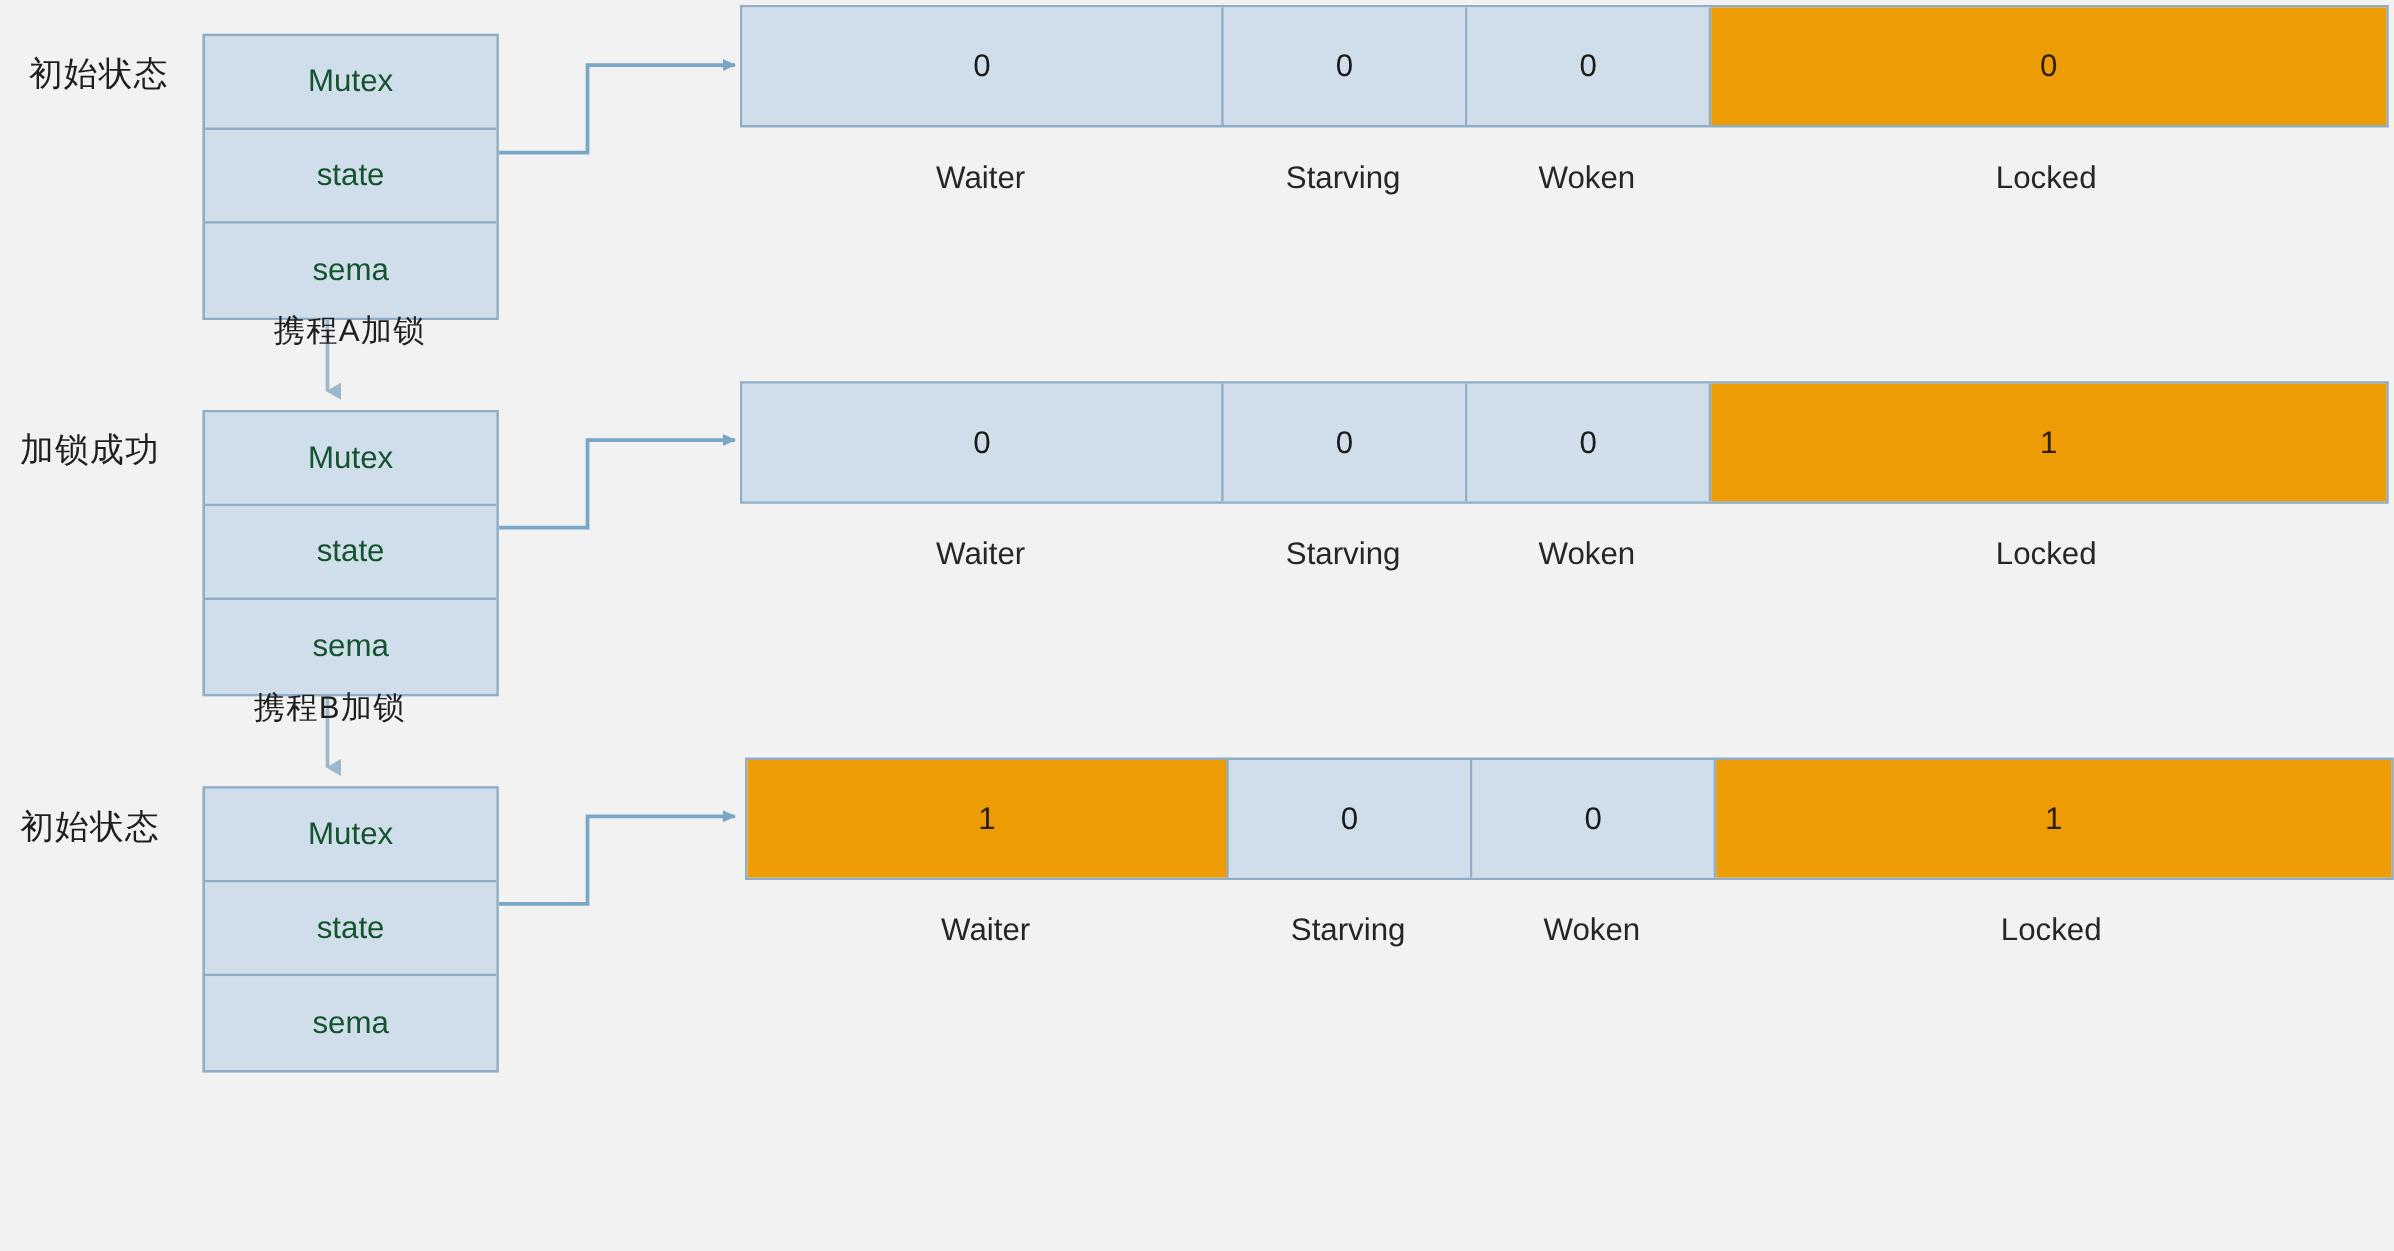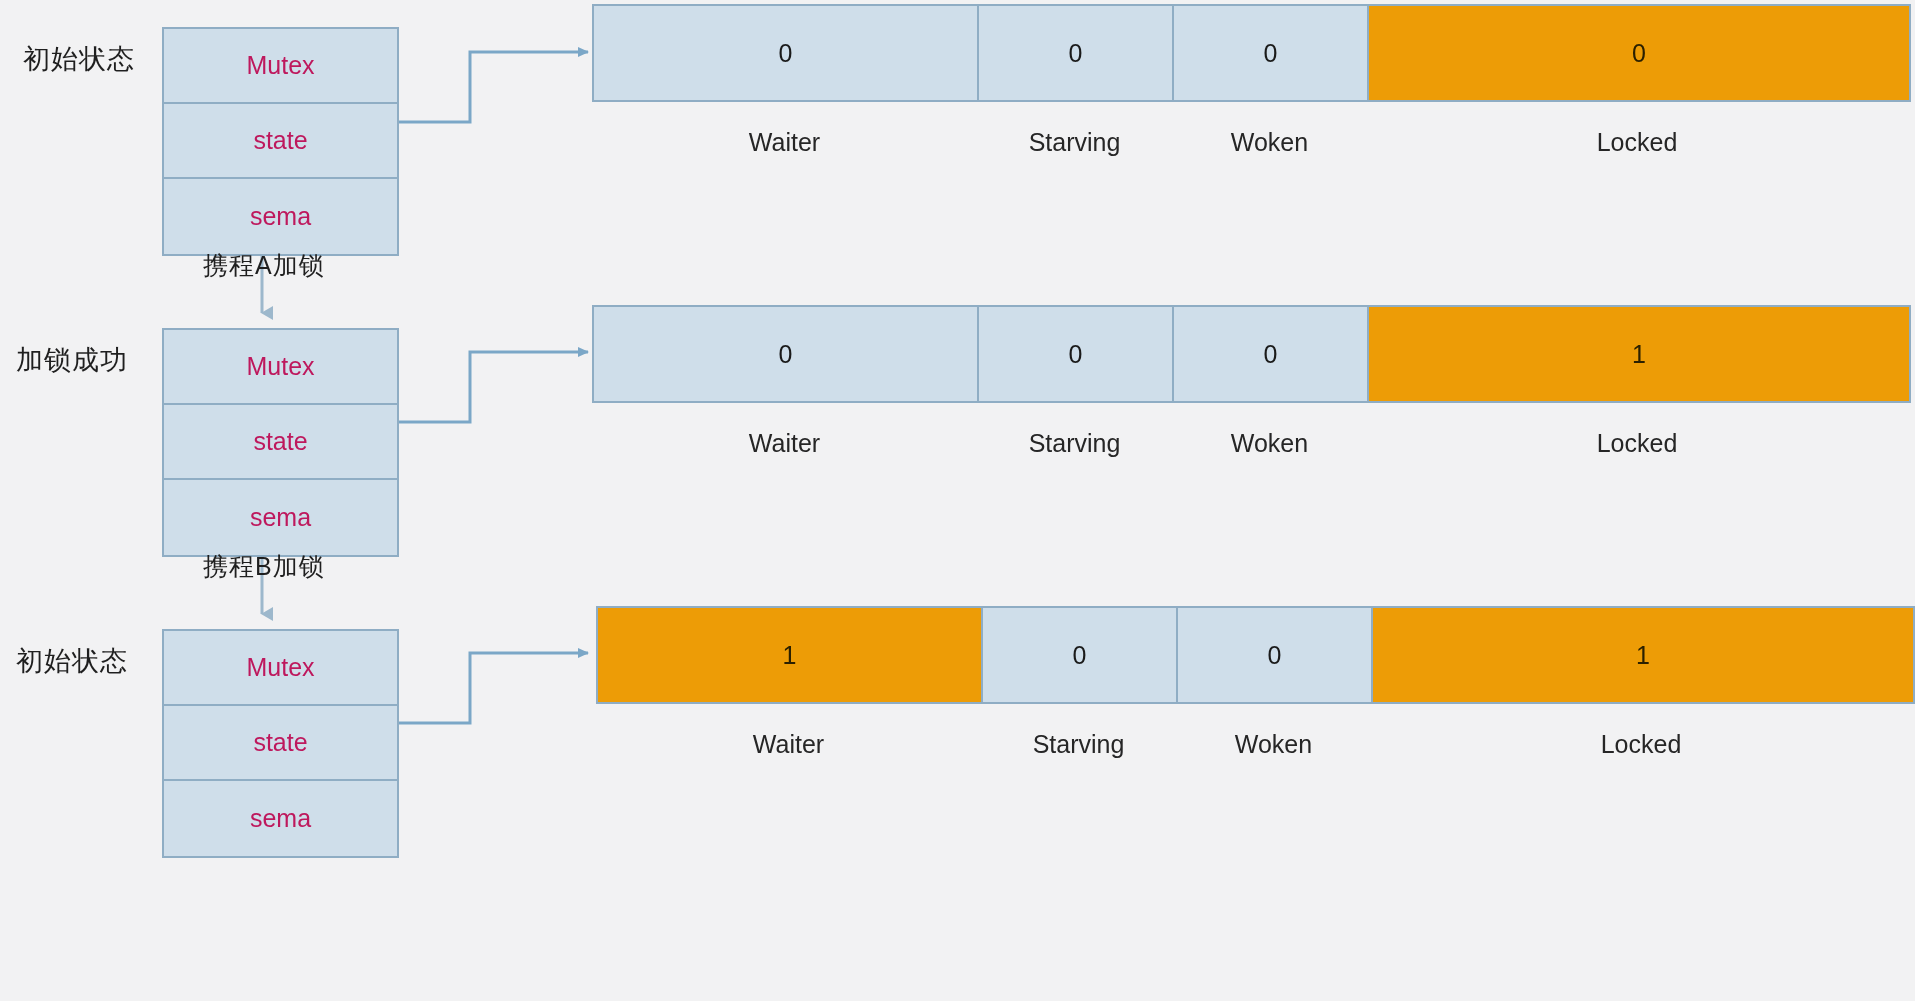--- a/index.html
+++ b/index.html
@@ -39,21 +39,21 @@
     border: 2px solid #8fadc4;
     background: #cfdeea;
   }
   .mutex-cell {
     height: 75px;
     box-sizing: border-box;
     display: flex;
     align-items: center;
     justify-content: center;
     font-size: 25px;
-    color: #be185d;
+    color: #14532d;
     background: #cfdeea;
     border-bottom: 2px solid #8fadc4;
   }
   .mutex-cell:last-child {
     border-bottom: none;
   }
 
   
   .bit-table {
     position: absolute;
@@ -174,21 +174,21 @@
     <div class="bit-cell on" style="width:540px;">0</div>
   </div>
 
   <div class="caption-row" style="left:592px; top:128px; width:1319px;">
     <div class="caption" style="width:385px;">Waiter</div>
     <div class="caption" style="width:195px;">Starving</div>
     <div class="caption" style="width:195px;">Woken</div>
     <div class="caption" style="width:540px;">Locked</div>
   </div>
 
-  <div class="trans-label" style="left:203px; top:253px;">携程A加锁</div>
+  <div class="trans-label" style="left:219px; top:253px;">携程A加锁</div>
 
   <div class="row-label" style="left:16px; top:347px;">加锁成功</div>
 
   <div class="mutex-box" style="left:162px; top:328px;">
     <div class="mutex-cell">Mutex</div>
     <div class="mutex-cell">state</div>
     <div class="mutex-cell">sema</div>
   </div>
 
   <div class="bit-table" style="left:592px; top:305px; width:1319px;">

